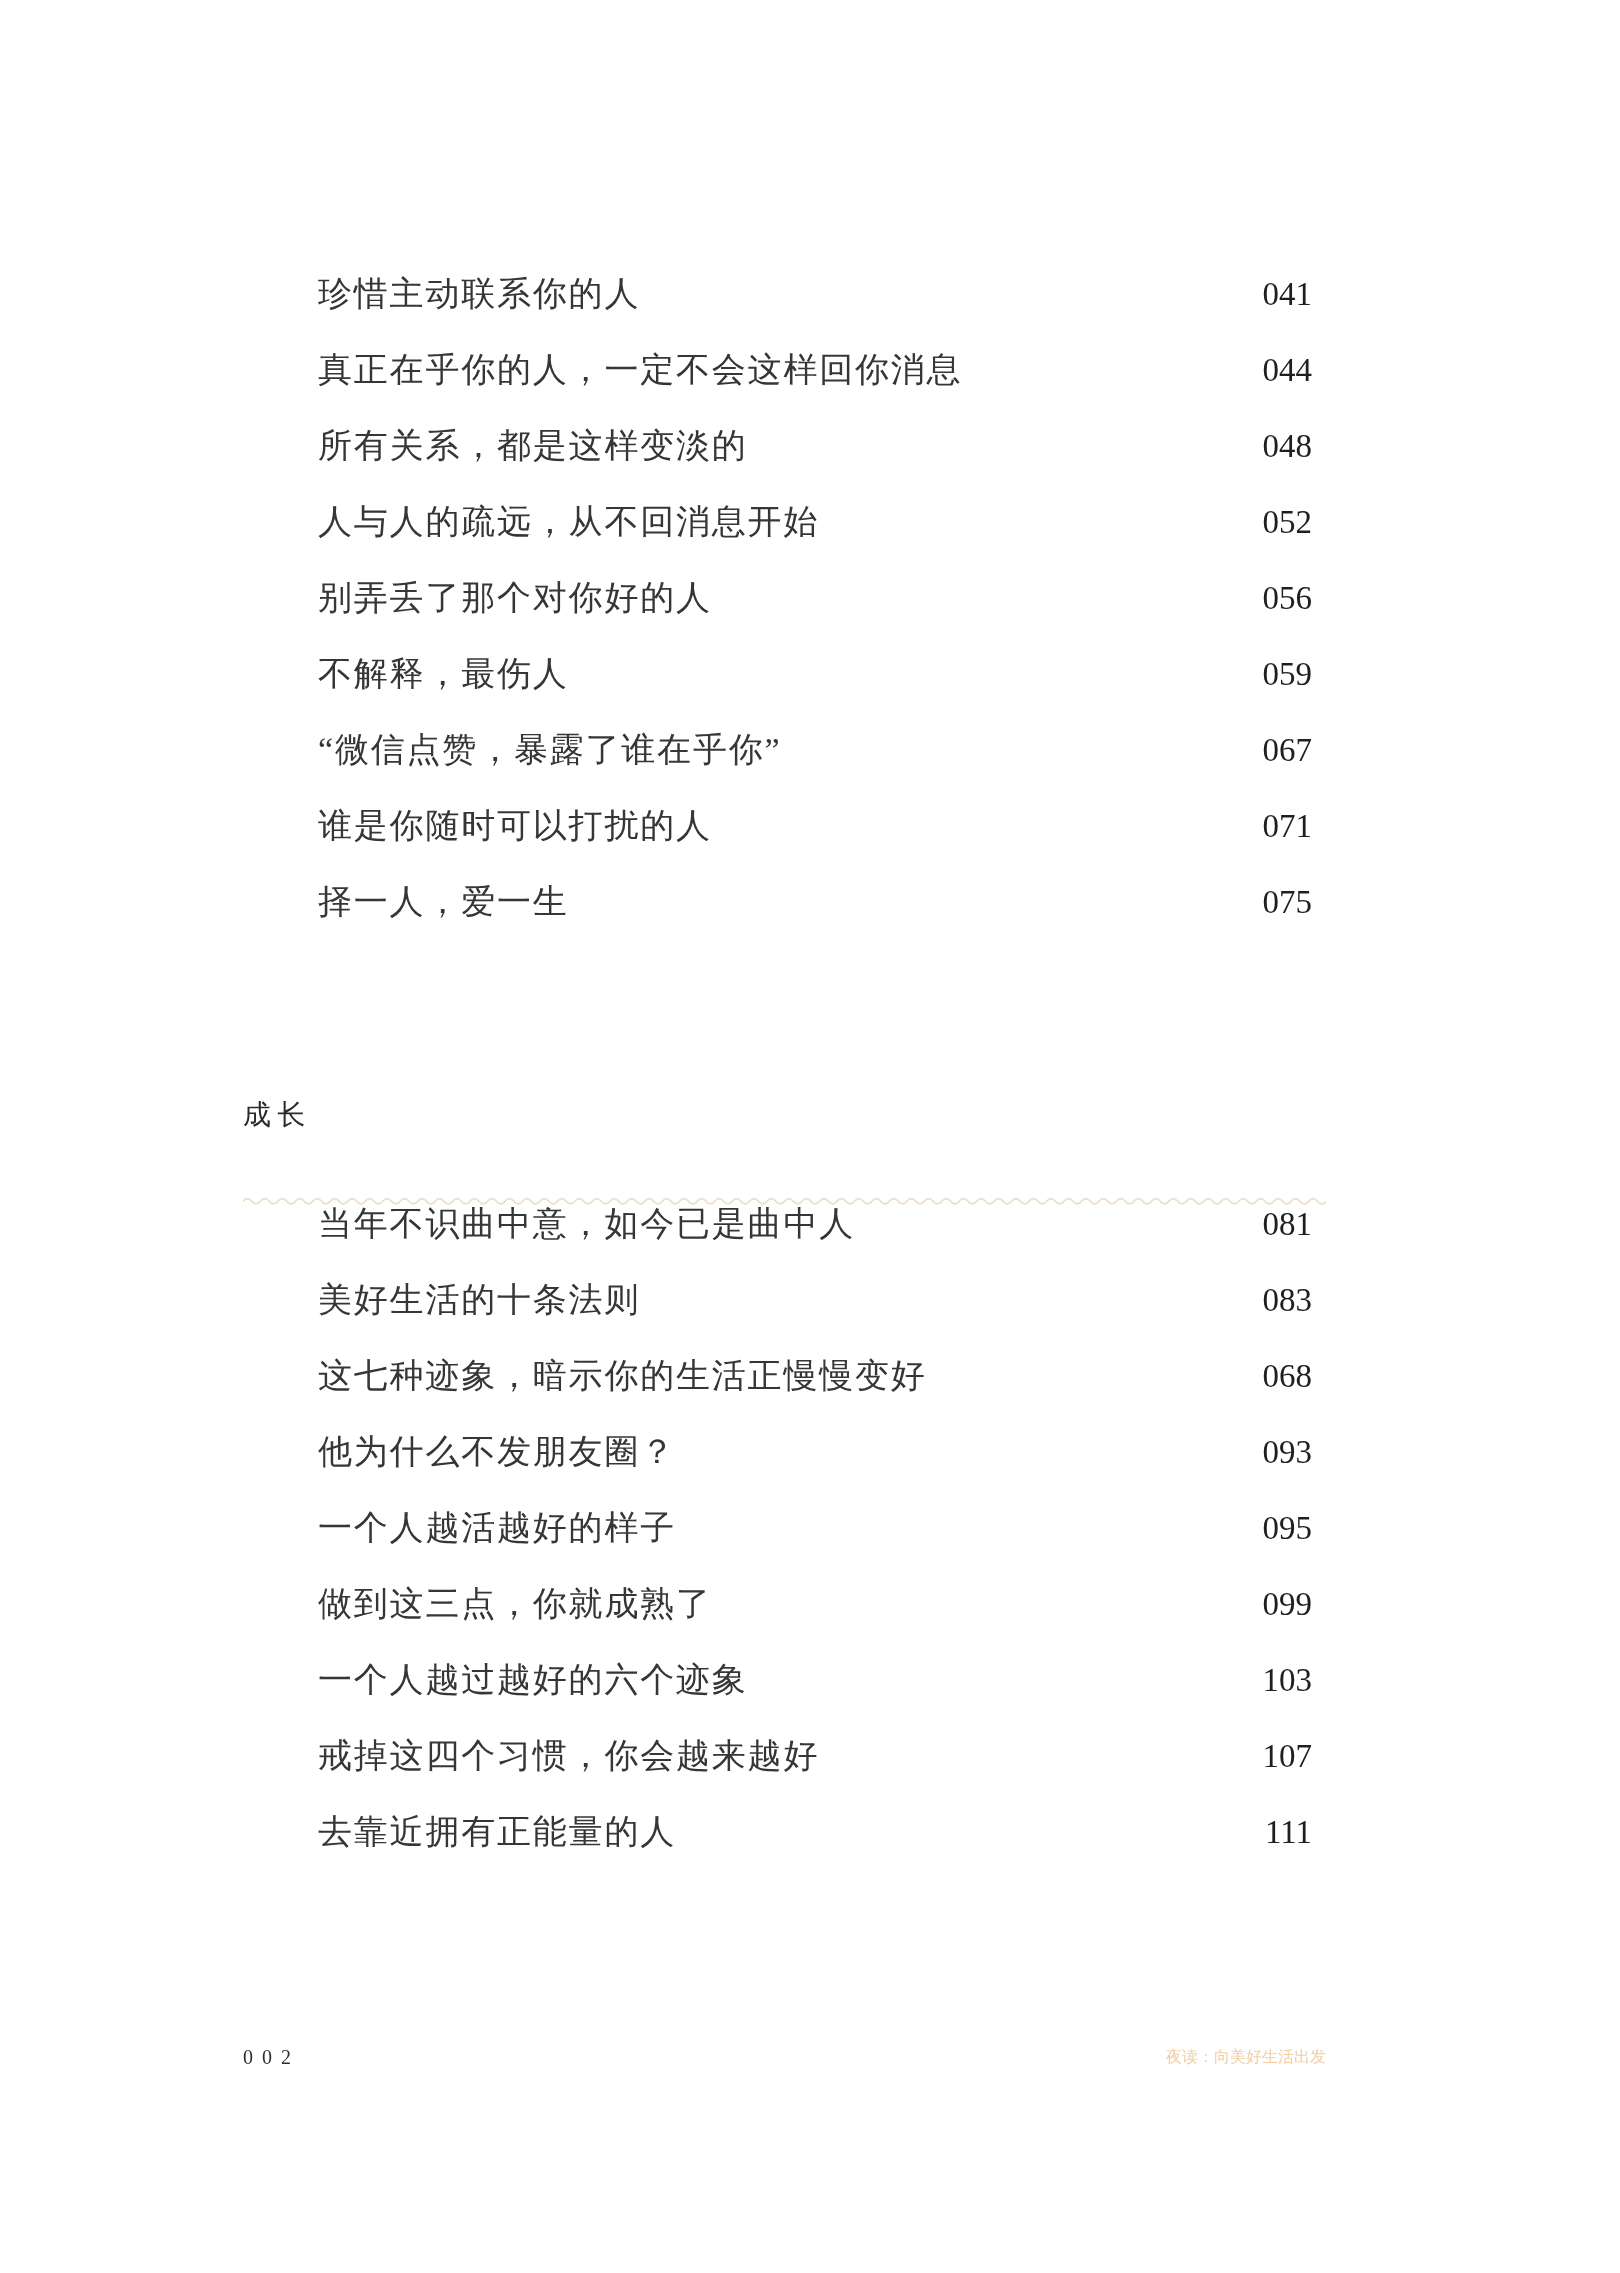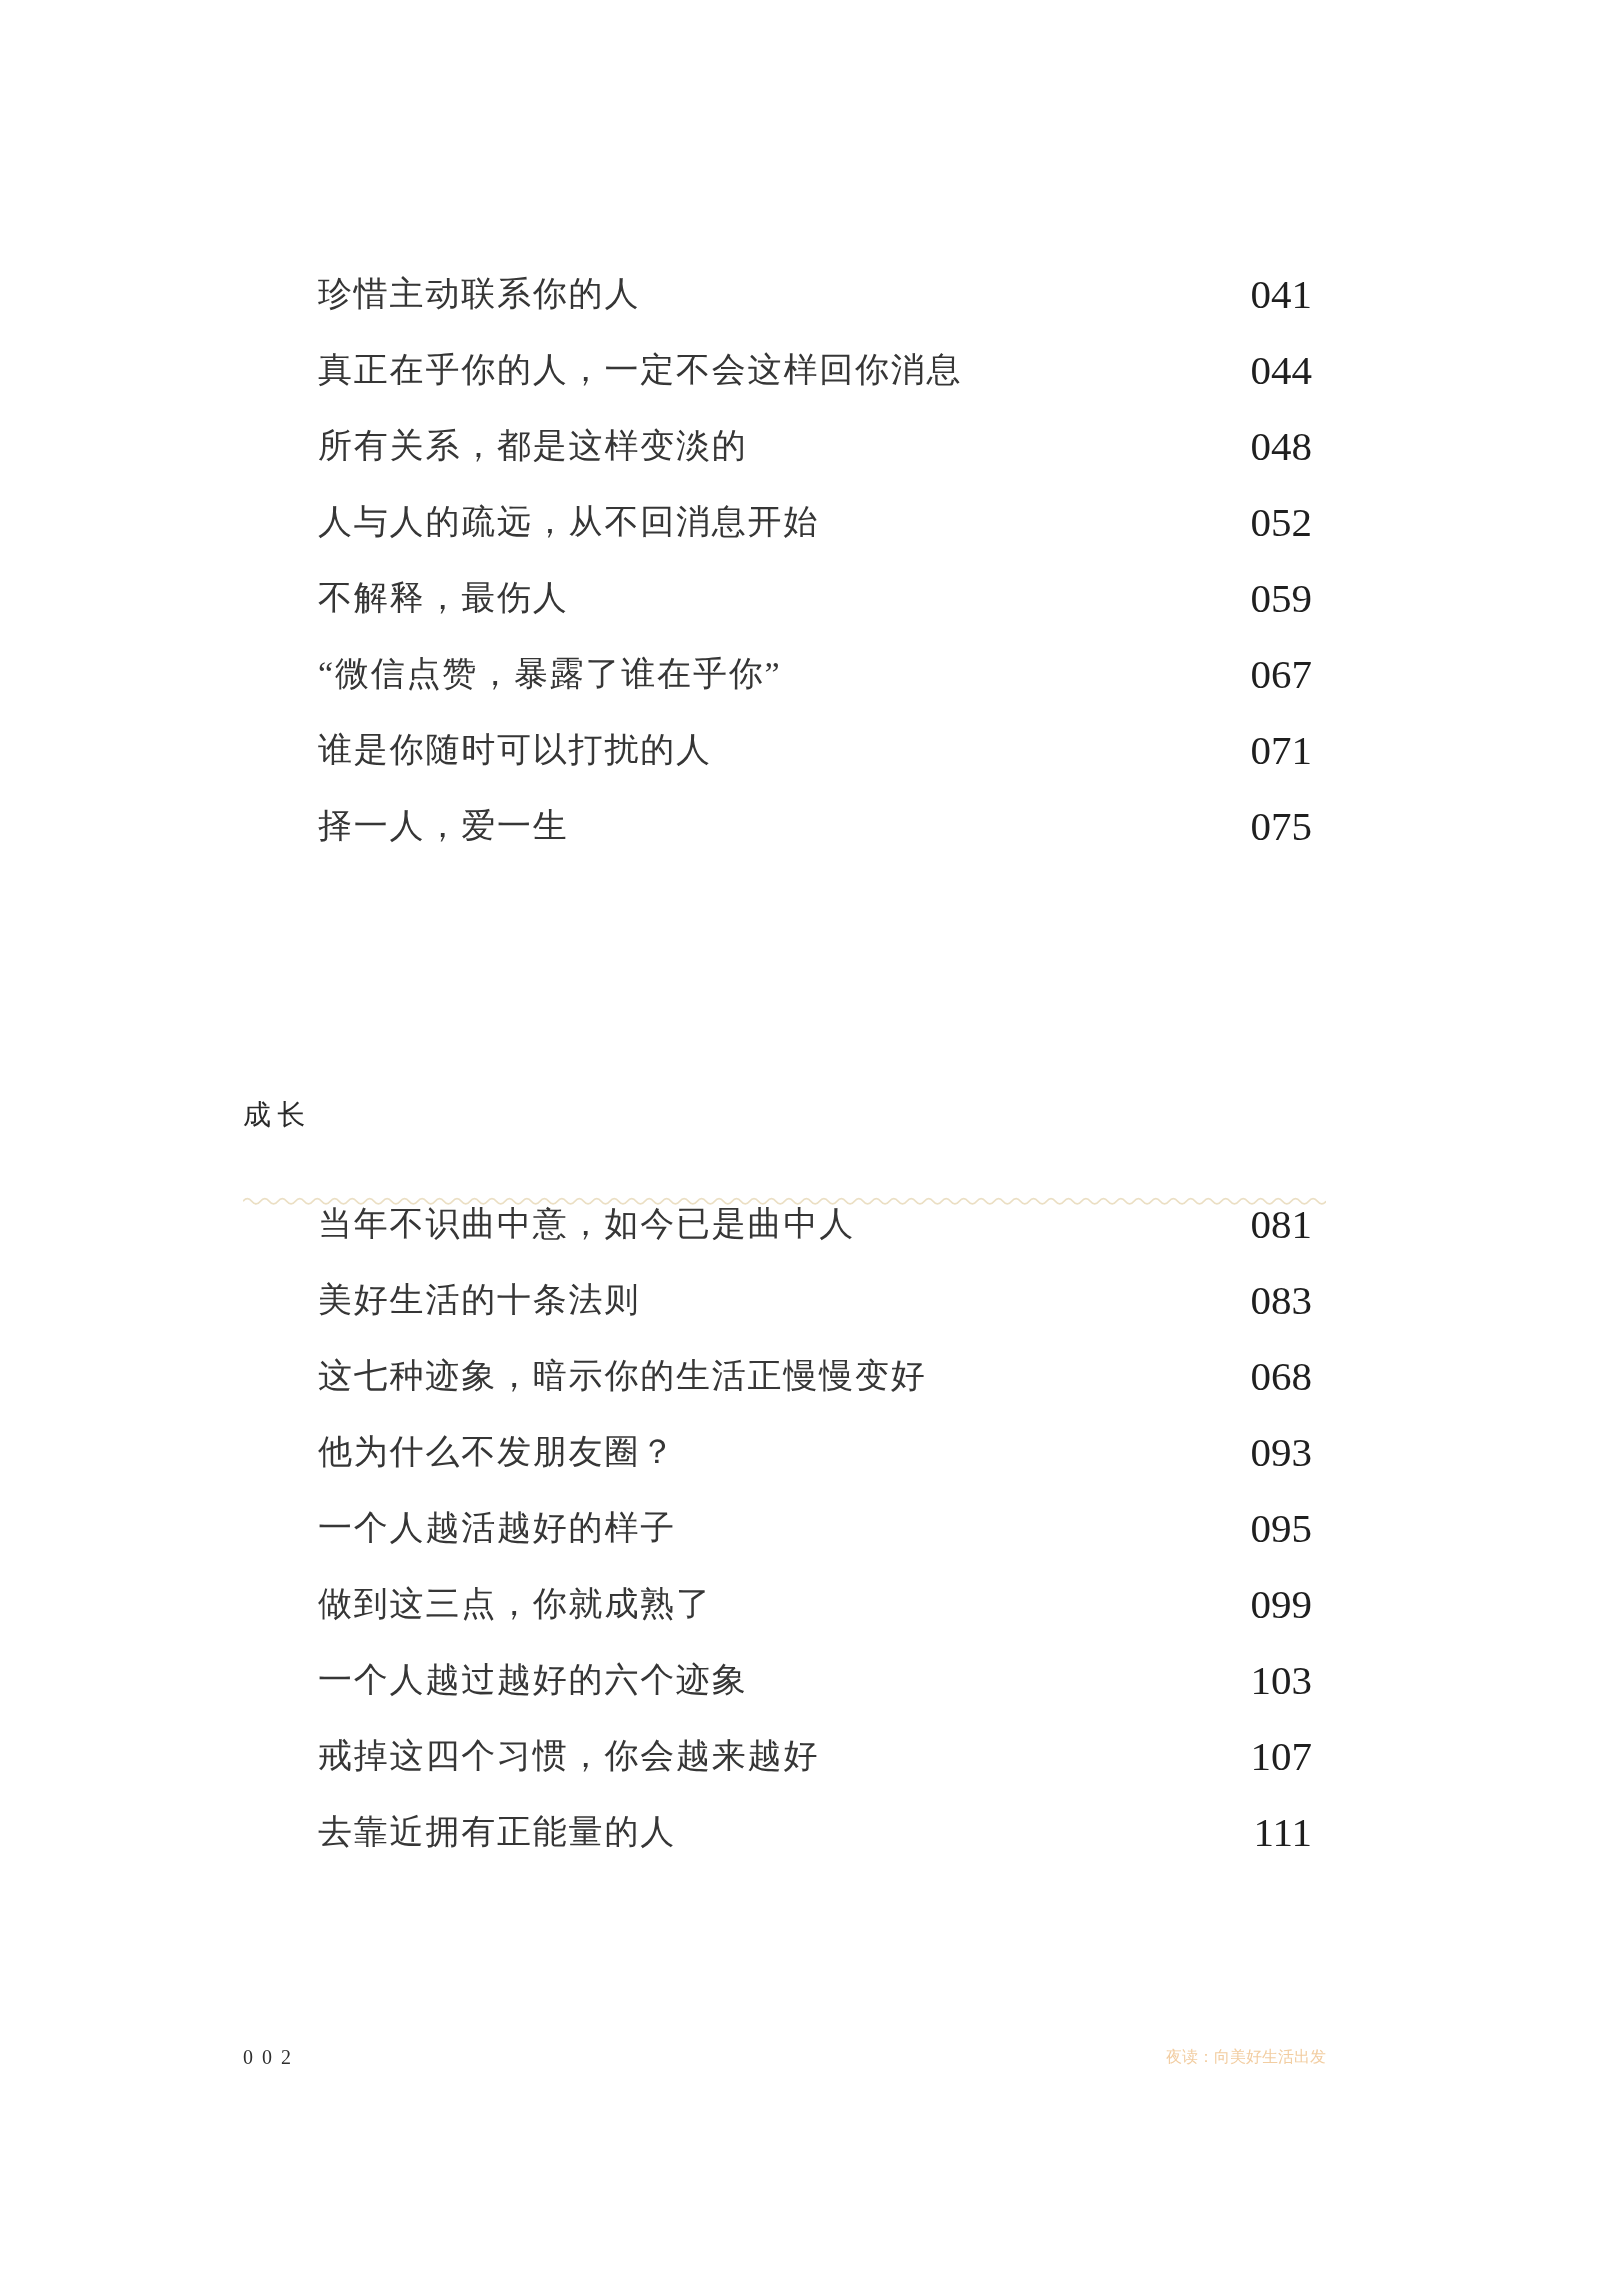--- a/index.html
+++ b/index.html
@@ -31,21 +31,21 @@
   }
   .toc-title {
     font-family: "Liberation Serif", serif;
     font-size: 34px;
     letter-spacing: 1.8px;
     color: #363636;
     white-space: nowrap;
   }
   .toc-page {
     font-family: "Liberation Serif", serif;
-    font-size: 41px;
+    font-size: 33px;
     color: #1f1f1f;
     white-space: nowrap;
   }
   .section-header {
     position: absolute;
     left: 243px;
     top: 1092px;
     font-family: "Liberation Sans", sans-serif;
     font-size: 28px;
     line-height: 46px;
@@ -92,20 +92,24 @@
       <span class="toc-title">真正在乎你的人，一定不会这样回你消息</span>
       <span class="toc-page">044</span>
     </div>
     <div class="toc-row">
       <span class="toc-title">所有关系，都是这样变淡的</span>
       <span class="toc-page">048</span>
     </div>
     <div class="toc-row">
       <span class="toc-title">人与人的疏远，从不回消息开始</span>
       <span class="toc-page">052</span>
+    </div>
+    <div class="toc-row">
+      <span class="toc-title">别弄丢了那个对你好的人</span>
+      <span class="toc-page">056</span>
     </div>
     <div class="toc-row">
       <span class="toc-title">不解释，最伤人</span>
       <span class="toc-page">059</span>
     </div>
     <div class="toc-row">
       <span class="toc-title">“微信点赞，暴露了谁在乎你”</span>
       <span class="toc-page">067</span>
     </div>
     <div class="toc-row">

